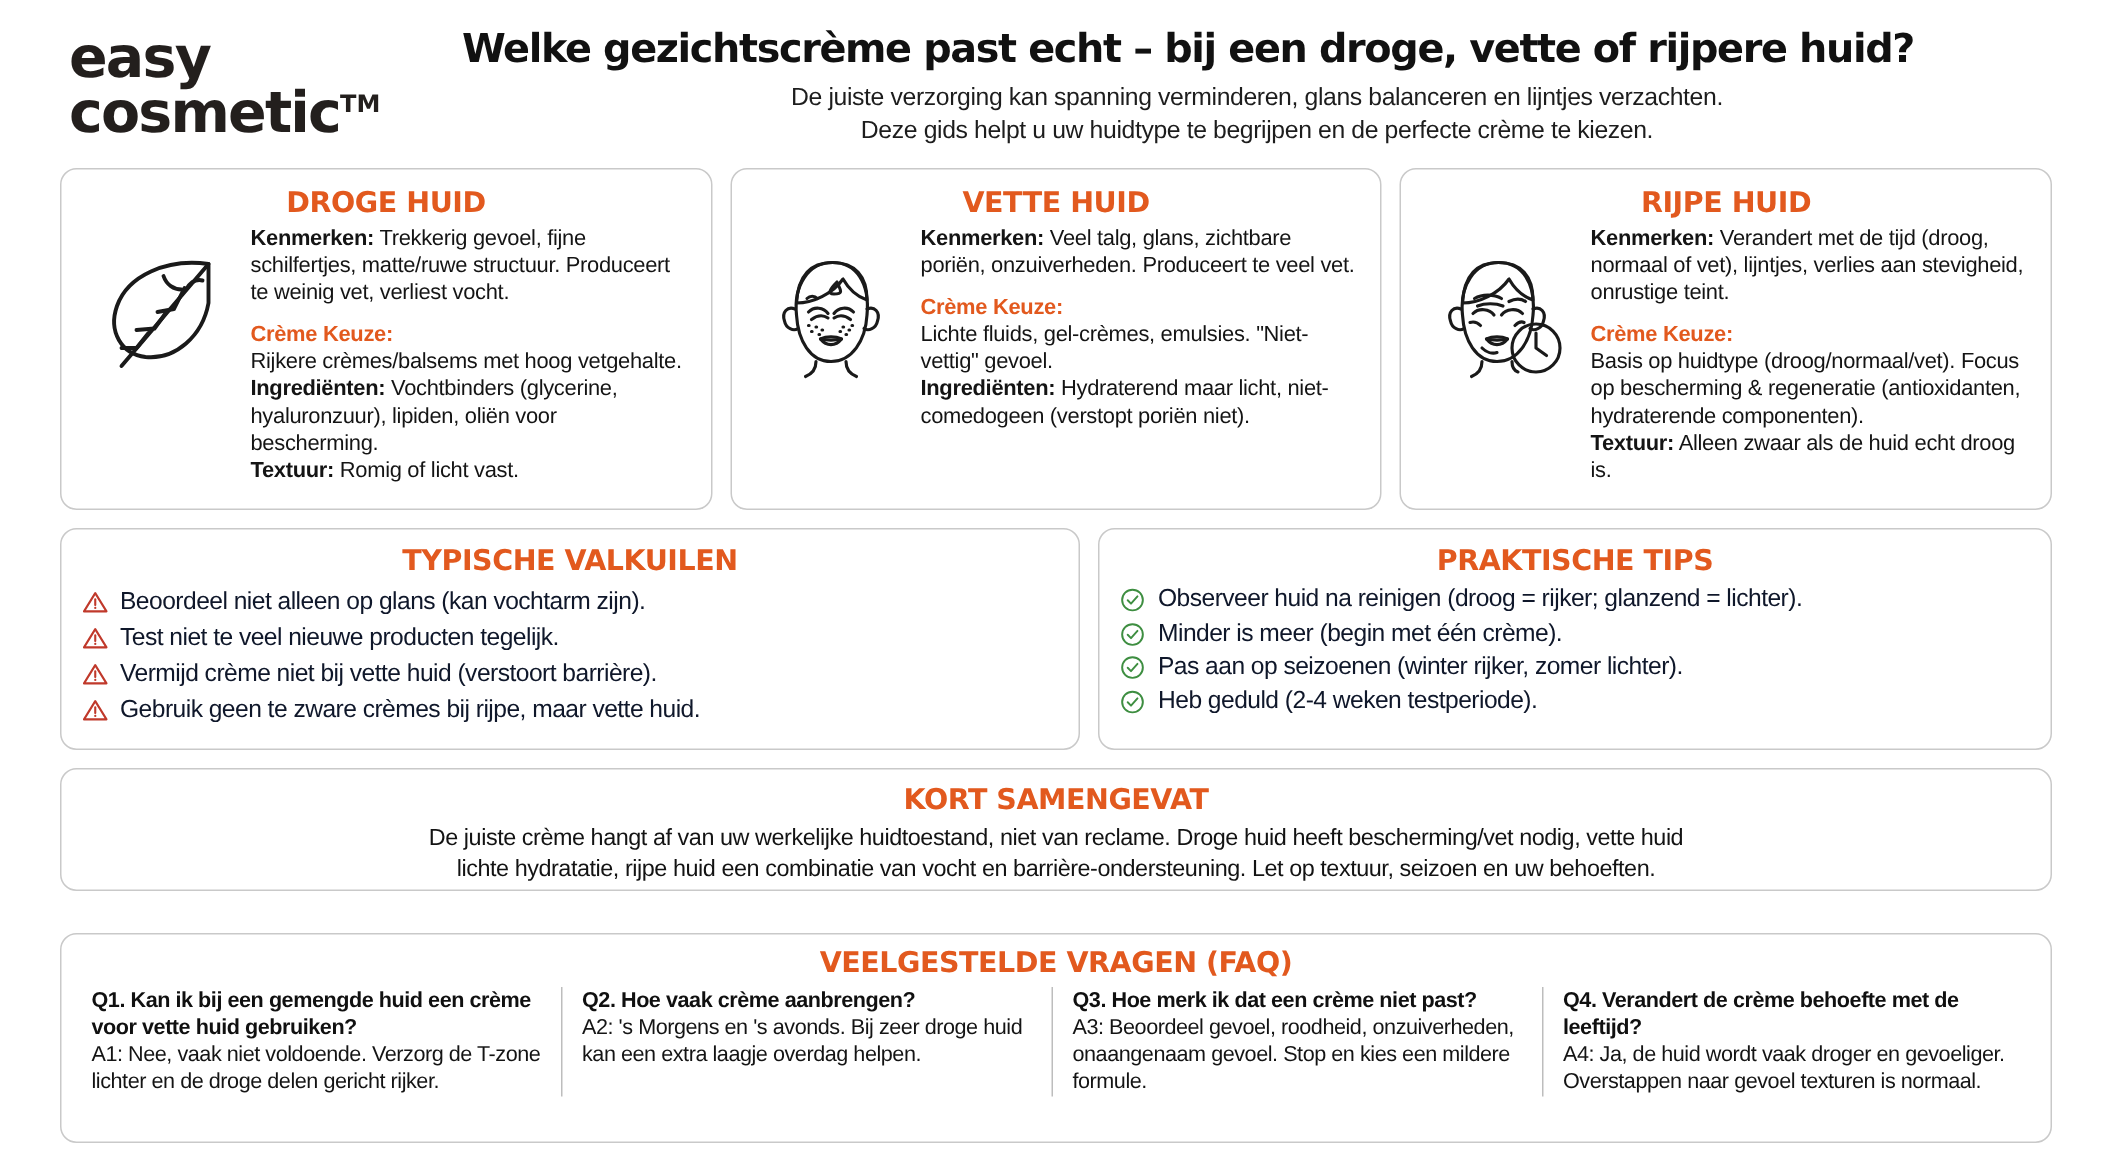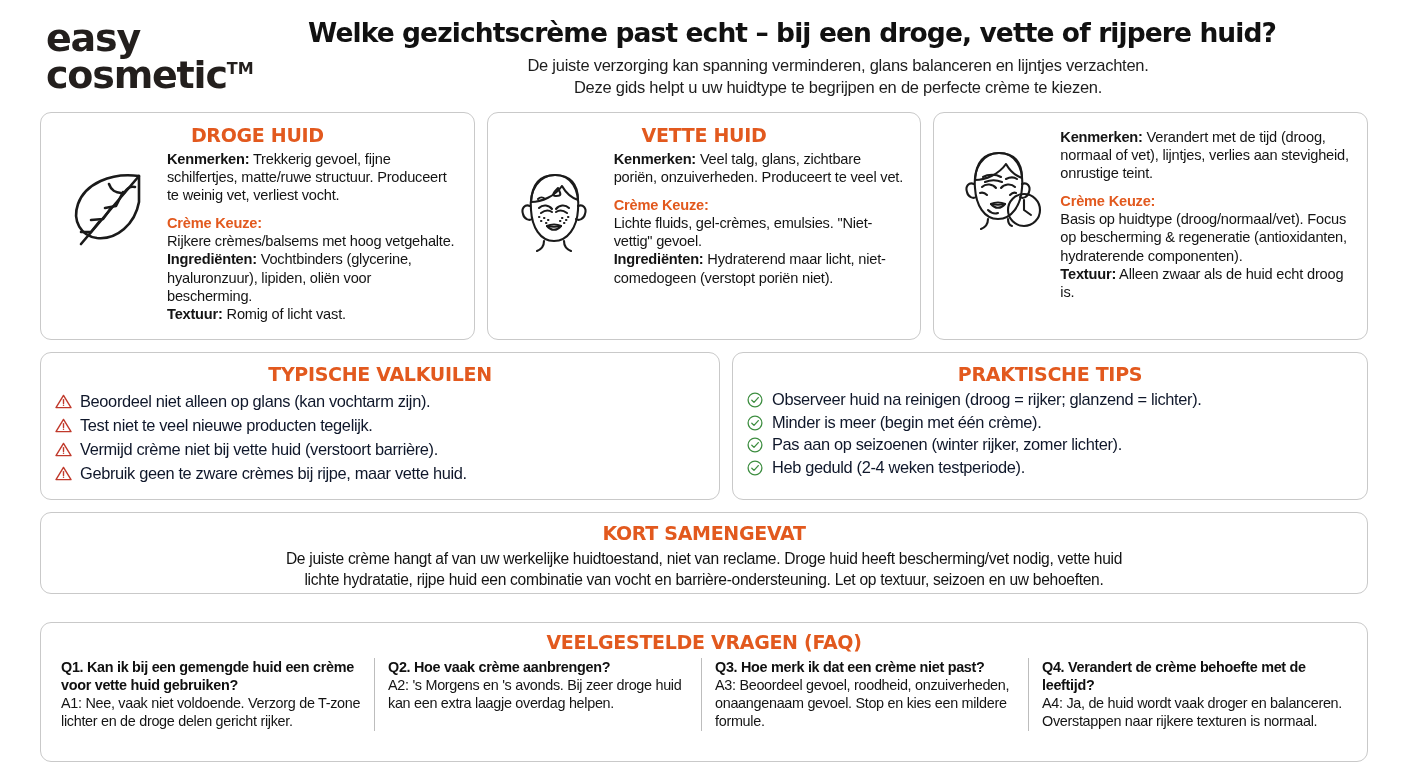--- a/index.html
+++ b/index.html
@@ -249,20 +249,21 @@
         <div class="type-text">
           <p><span class="lbl">Kenmerken:</span><span> Veel talg, glans, zichtbare poriën, onzuiverheden. Produceert te veel vet.</span></p>
           <span class="sublabel">Crème Keuze:</span>
           <p>Lichte fluids, gel-crèmes, emulsies. "Niet-vettig" gevoel.</p>
           <p><span class="lbl">Ingrediënten:</span><span> Hydraterend maar licht, niet-comedogeen (verstopt poriën niet).</span></p>
         </div>
       </div>
     </div>
 
     <div class="card type-card">
+      <div class="card-title" style="color:#E2591E">RIJPE HUID</div>
       <div class="type-body">
         <div class="type-icon">
           <svg width="96" height="96" viewBox="0 0 96 96" fill="none" stroke="#1a1a1a" stroke-width="2.1" stroke-linecap="round" stroke-linejoin="round">
             <path d="M22 44 C17 42 13 46 15 52 C16 57 21 59 24 57"></path>
             <path d="M70 44 C75 42 79 46 77 52 C76 57 71 59 68 57"></path>
             <path d="M23 48 C21 28 31 13 47 13 C63 13 72 27 70 48 C69 65 60 79 46 79 C32 79 24 65 23 48 Z"></path>
             <path d="M23 40 C24 22 32 13 47 13 C62 13 70 22 70 38 C64 36 58 31 54 24 C47 34 34 40 23 40 Z"></path>
             <path d="M31 37 C36 34 44 34 49 37"></path>
             <path d="M33 42 C38 40 45 40 50 42"></path>
             <path d="M54 39 C58 37 62 37 65 39"></path>
@@ -395,18 +396,18 @@
       <div class="faq-col">
         <div class="faq-q">Q2. Hoe vaak crème aanbrengen?</div>
         <div class="faq-a">A2: 's Morgens en 's avonds. Bij zeer droge huid kan een extra laagje overdag helpen.</div>
       </div>
       <div class="faq-col">
         <div class="faq-q">Q3. Hoe merk ik dat een crème niet past?</div>
         <div class="faq-a">A3: Beoordeel gevoel, roodheid, onzuiverheden, onaangenaam gevoel. Stop en kies een mildere formule.</div>
       </div>
       <div class="faq-col">
         <div class="faq-q">Q4. Verandert de crème behoefte met de leeftijd?</div>
-        <div class="faq-a">A4: Ja, de huid wordt vaak droger en balanceren. Overstappen naar rijkere texturen is normaal.</div>
+        <div class="faq-a">A4: Ja, de huid wordt vaak droger en gevoeliger. Overstappen naar gevoel texturen is normaal.</div>
       </div>
     </div>
   </div>
 
 </div>
 
 </body></html>

